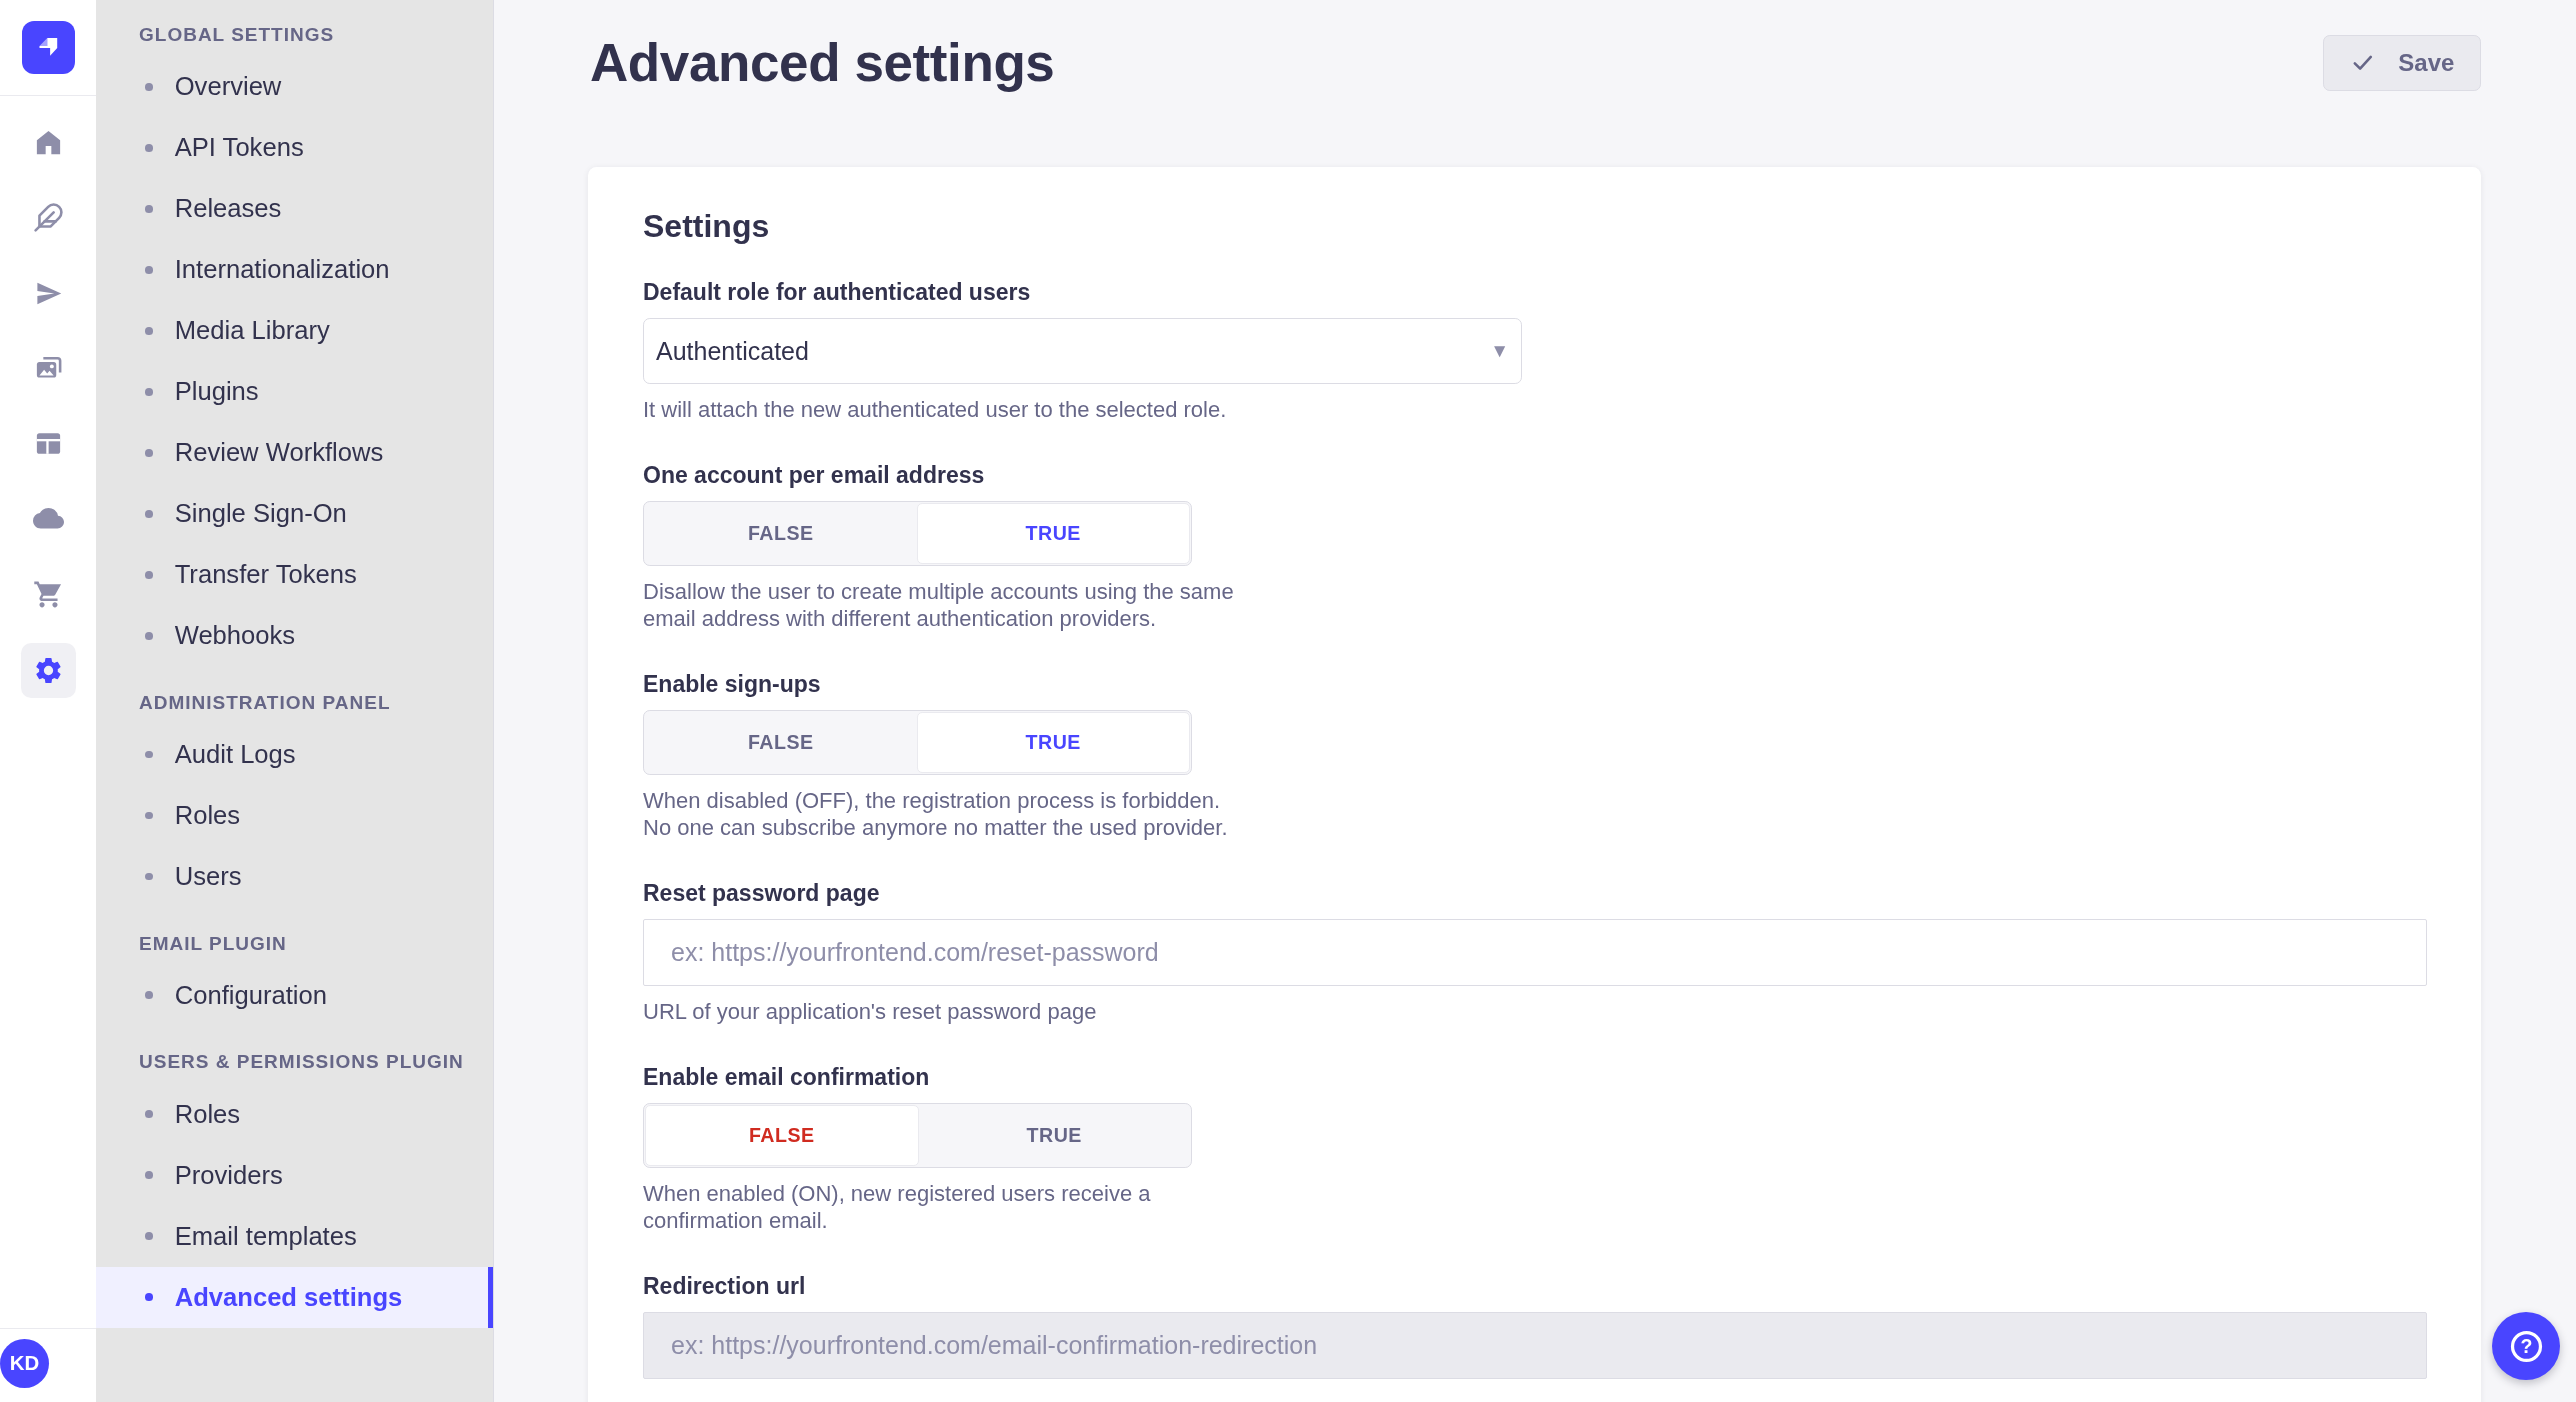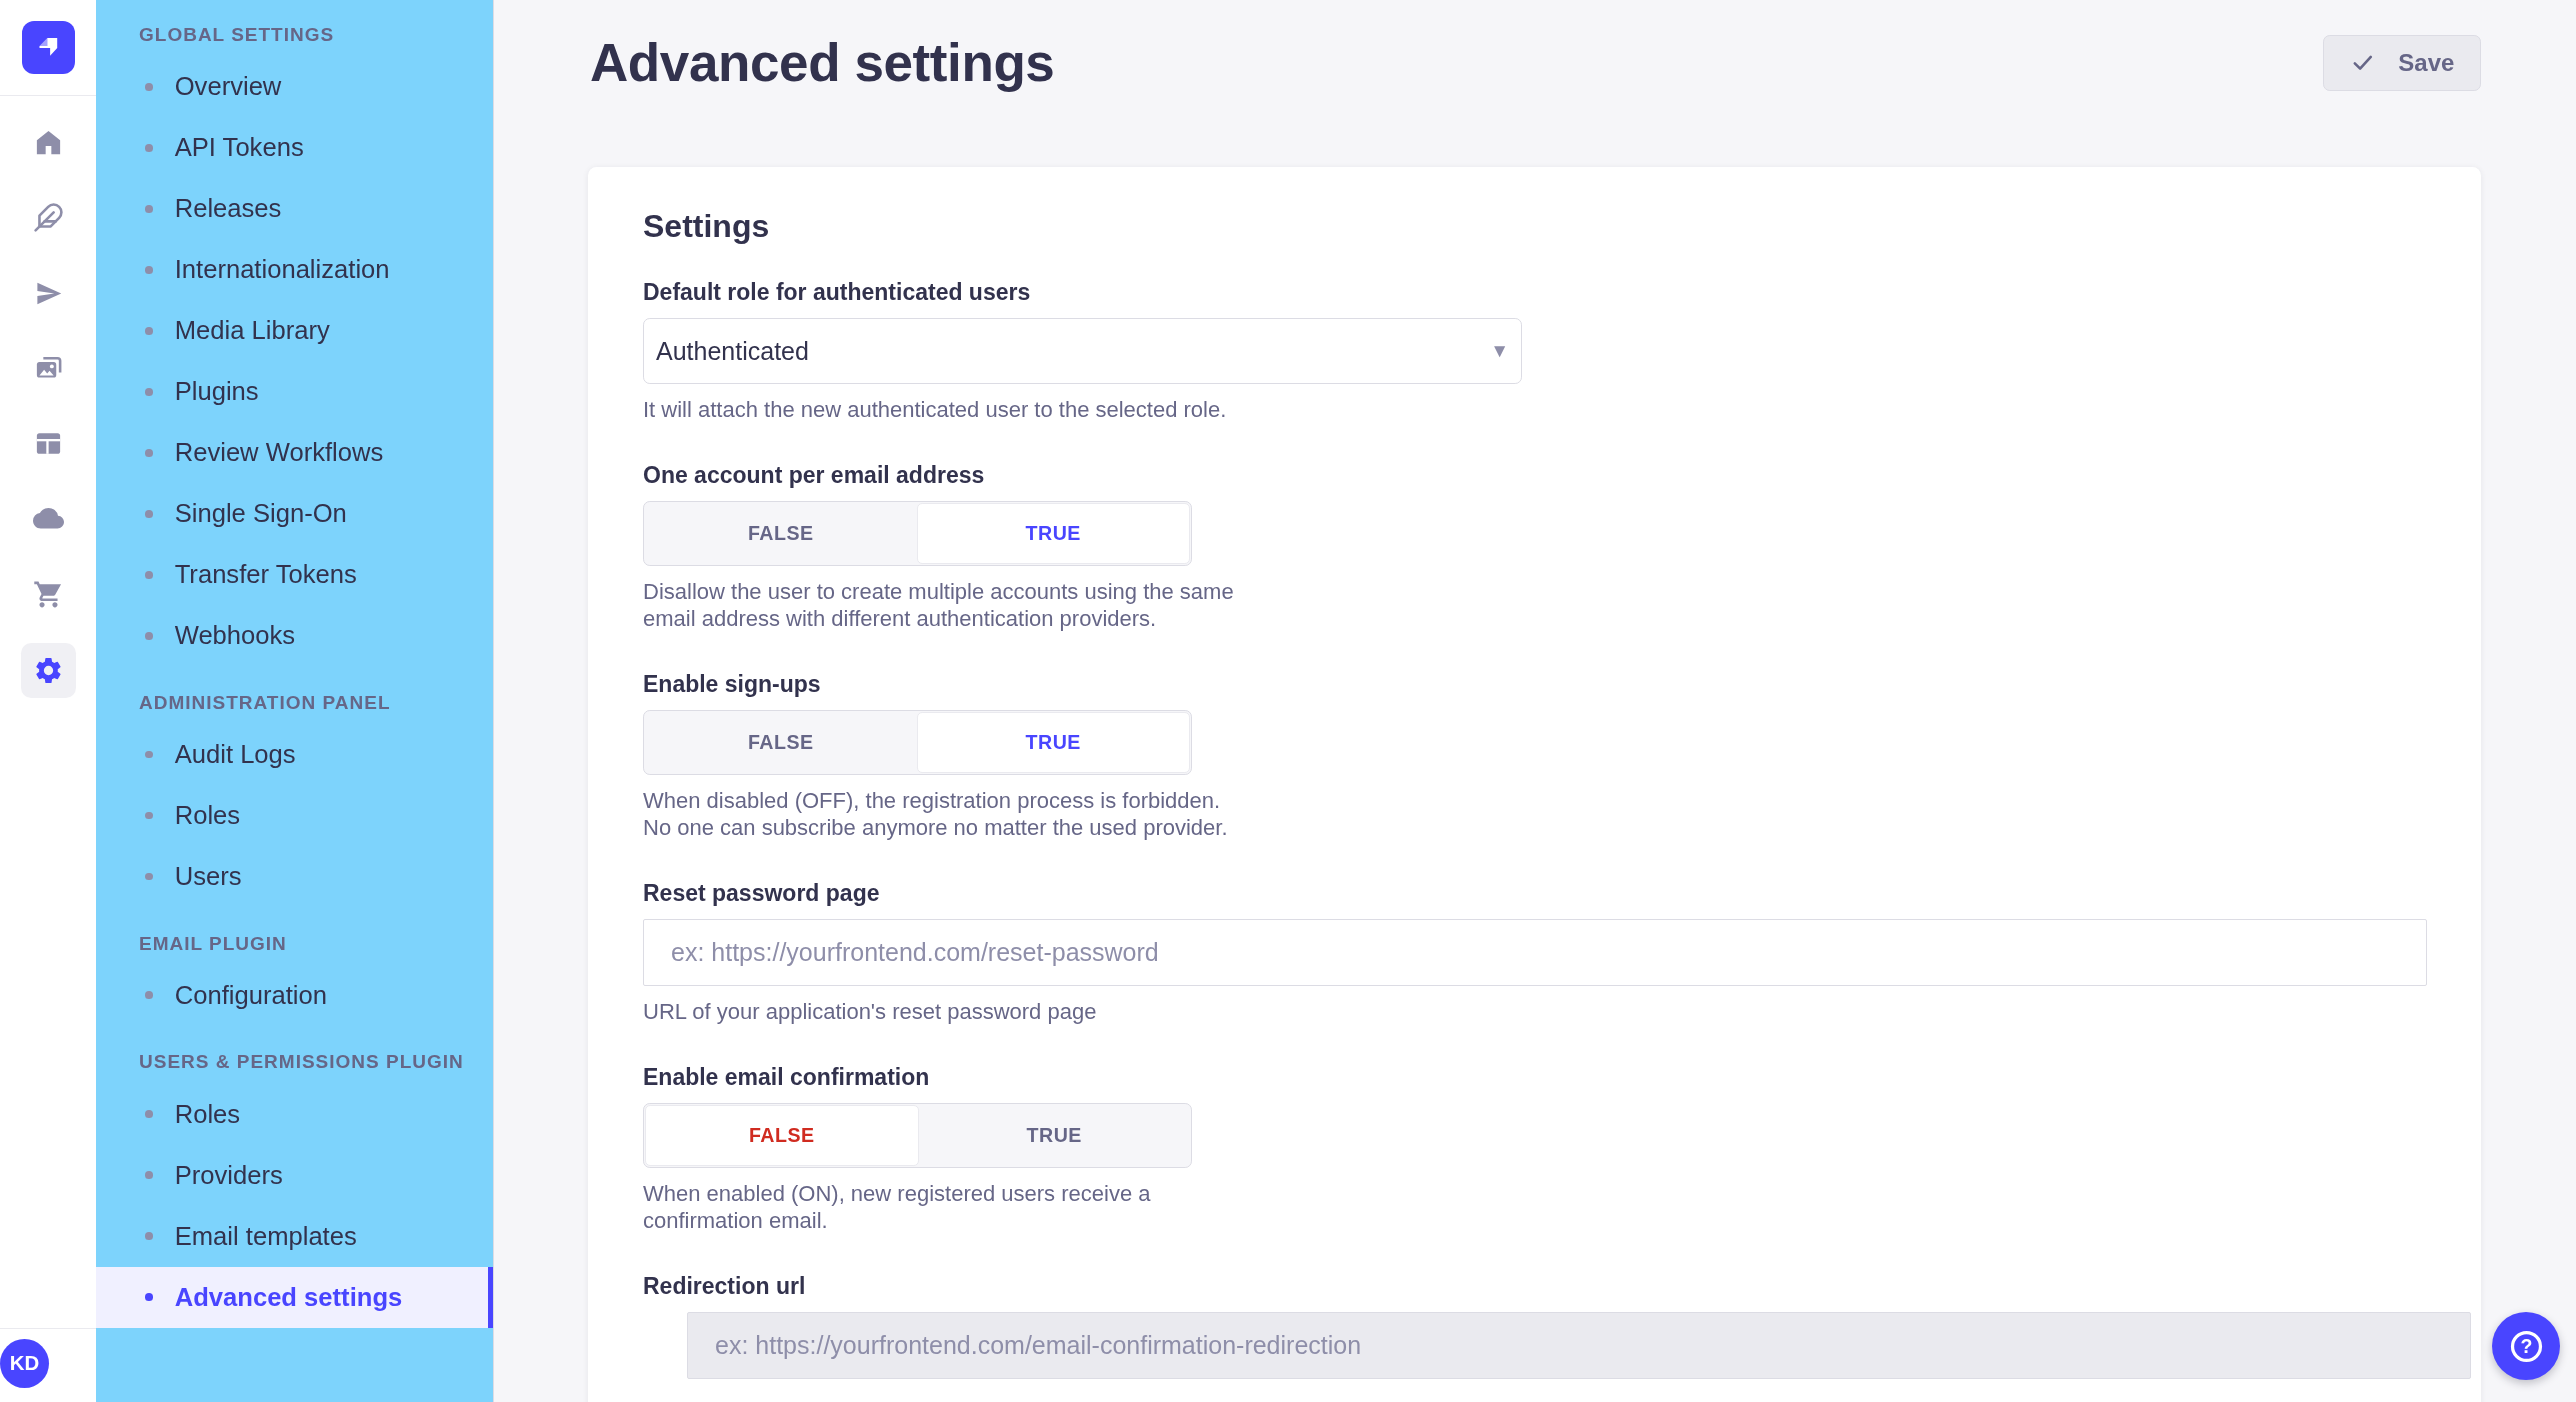--- a/index.html
+++ b/index.html
@@ -22,21 +22,21 @@
               color:#8e8ea9; cursor:pointer; }
   .rail-btn svg { width:31px; height:31px; }
   .rail-btn.active { background:#f0f0f4; color:#4945ff; }
   .rail-spacer { flex:1; }
   .rail-bottom { display:flex; flex-direction:column; align-items:flex-start; width:100%; }
   .avatar { width:49px; height:49px; border-radius:50%; background:#4945ff; color:#fff;
             display:flex; align-items:center; justify-content:center;
             font-size:20.4px; font-weight:700; margin:11px 0 13.6px 0; cursor:pointer; }
 
   
-  .sidebar { width:398px; flex-shrink:0; background:#7dd3fc; border-right:0.9px solid #dcdce4;
+  .sidebar { width:398px; flex-shrink:0; background:#e5e5e5; border-right:0.9px solid #dcdce4;
              padding-top:24px; overflow:hidden; }
   .side-section { margin-bottom:5.1px; }
   .side-section-title { margin:25.6px 0 10.2px 43px; font-size:19px; font-weight:700; letter-spacing:1px;
                         color:#666687; }
   .side-section:first-child .side-section-title { margin-top:0; }
   .side-list { list-style:none; margin:0; padding:0; }
   .side-item { height:61px; display:flex; align-items:center; padding-left:49px;
                font-size:25.6px; color:#32324d; cursor:pointer; position:relative; }
   .side-item .bullet { width:7.7px; height:7.7px; border-radius:50%; background:#8e8ea9; margin-right:22px; flex-shrink:0; }
   .side-item.active { background:#f0f0ff; color:#4945ff; font-weight:700; }
@@ -74,21 +74,21 @@
                 font-size:19.6px; font-weight:700; letter-spacing:0.5px; color:#666687;
                 border-radius:5.1px; cursor:pointer; }
   .toggle-opt.selected { background:#fff; border:0.9px solid #eaeaef; }
   .toggle-opt.selected.sel-true { color:#4945ff; }
   .toggle-opt.selected.sel-false { color:#d02b20; }
 
   .text-input { width:1784px; height:67px; border:0.9px solid #dcdce4; border-radius:2px;
                 padding:0 27px; font-size:25px; color:#32324d; background:#fff;
                 font-family:Liberation Sans, sans-serif; outline:none; }
   .text-input::placeholder { color:#8e8ea9; opacity:1; }
-  .text-input:disabled { background:#eaeaef; border-color:#dcdce4;margin-left:44px; }
+  .text-input:disabled { background:#eaeaef; border-color:#dcdce4; }
   .text-input:disabled::placeholder { color:#8e8ea9; }
 
   .help-fab { position:absolute; left:2492px; top:1312px; width:68px; height:68px; border-radius:50%;
               background:#4945ff; display:flex; align-items:center; justify-content:center;
               box-shadow:0 3.4px 8.5px rgba(33,33,52,.25); cursor:pointer; }
 </style>
 </head>
 <body>
 
 <nav class="rail">

